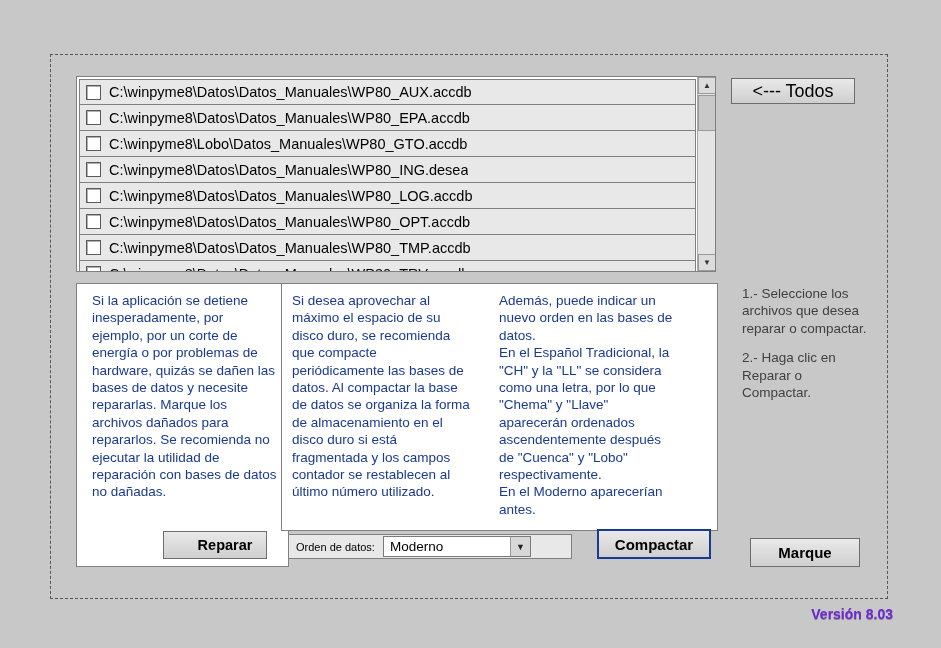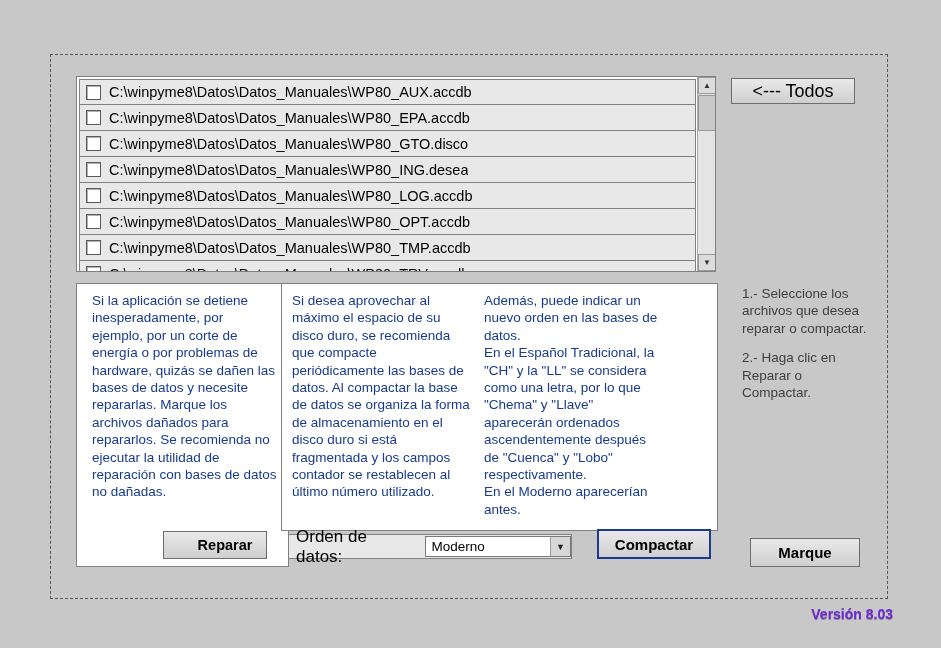--- a/index.html
+++ b/index.html
@@ -191,21 +191,21 @@
     padding-left: 15px;
   }
   .panel-mid {
     left: 281px;
     top: 283px;
     width: 437px;
     height: 248px;
   }
   .mid-cols {
     display: flex;
-    gap: 12px;
+    gap: 27px;
   }
   .mid-cols > div { width: 180px; }
 
   .hint {
     position: absolute;
     left: 742px;
     top: 285px;
     width: 130px;
     color: #404040;
     font-size: 13.5px;
@@ -221,21 +221,21 @@
     width: 284px;
     height: 25px;
     border: 1px solid #808080;
     background: #e8e8e8;
     box-sizing: border-box;
     display: flex;
     align-items: center;
     padding-left: 7px;
   }
   .order-label {
-    font-size: 17px;
+    font-size: 11px;
     color: #000;
     margin-right: 8px;
   }
   .select {
     position: relative;
     width: 148px;
     height: 21px;
     background: #fff;
     border: 1px solid #7a7a7a;
     box-sizing: border-box;
@@ -282,21 +282,21 @@
       <div class="file-row">
         <div class="chk"></div>
         <div class="label">C:\winpyme8\Datos\Datos_Manuales\WP80_AUX.accdb</div>
       </div>
       <div class="file-row">
         <div class="chk"></div>
         <div class="label">C:\winpyme8\Datos\Datos_Manuales\WP80_EPA.accdb</div>
       </div>
       <div class="file-row">
         <div class="chk"></div>
-        <div class="label">C:\winpyme8\Datos\Datos_Manuales\WP80_GTO.disco</div>
+        <div class="label">C:\winpyme8\Lobo\Datos_Manuales\WP80_GTO.accdb</div>
       </div>
       <div class="file-row">
         <div class="chk"></div>
         <div class="label">C:\winpyme8\Datos\Datos_Manuales\WP80_ING.desea</div>
       </div>
       <div class="file-row">
         <div class="chk"></div>
         <div class="label">C:\winpyme8\Datos\Datos_Manuales\WP80_LOG.accdb</div>
       </div>
       <div class="file-row">

